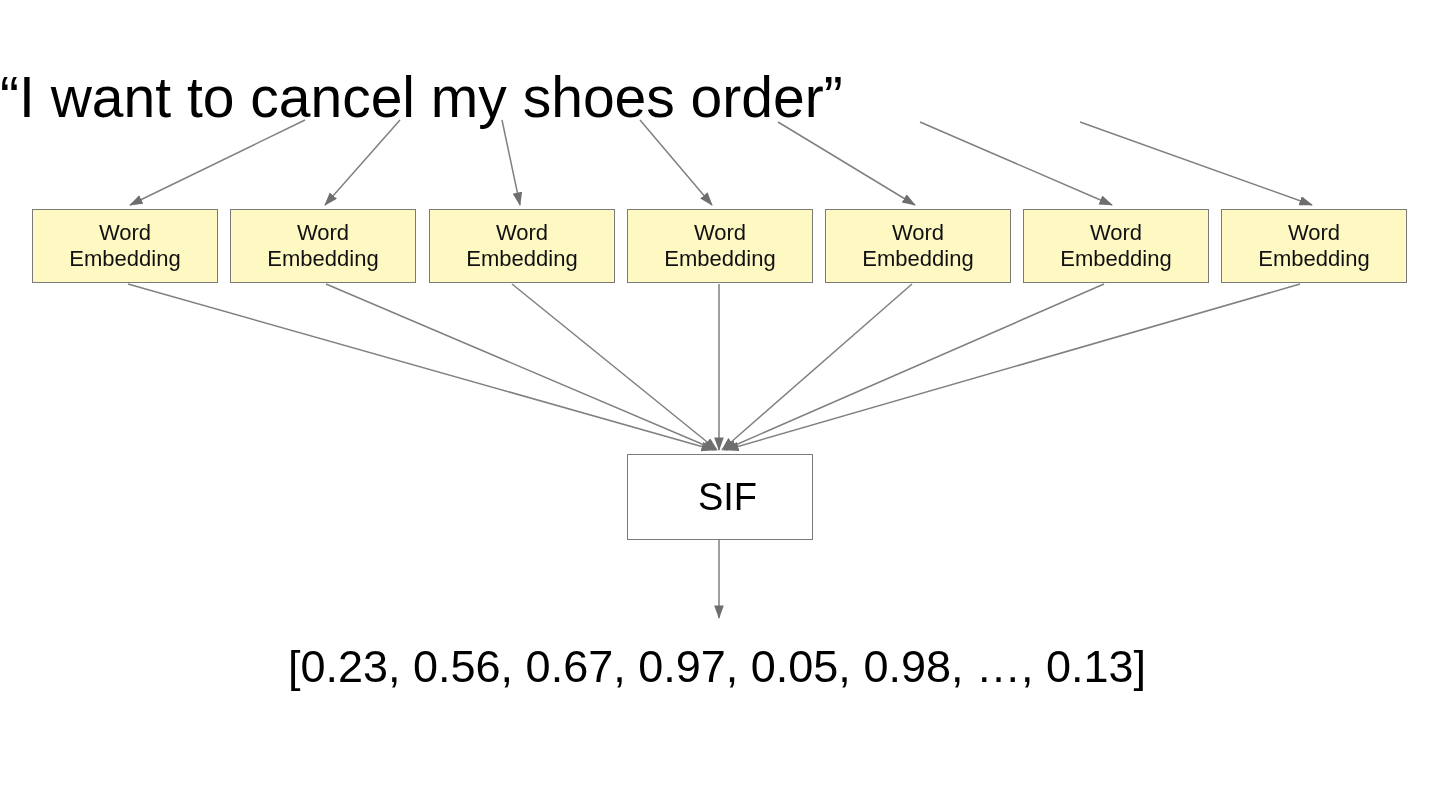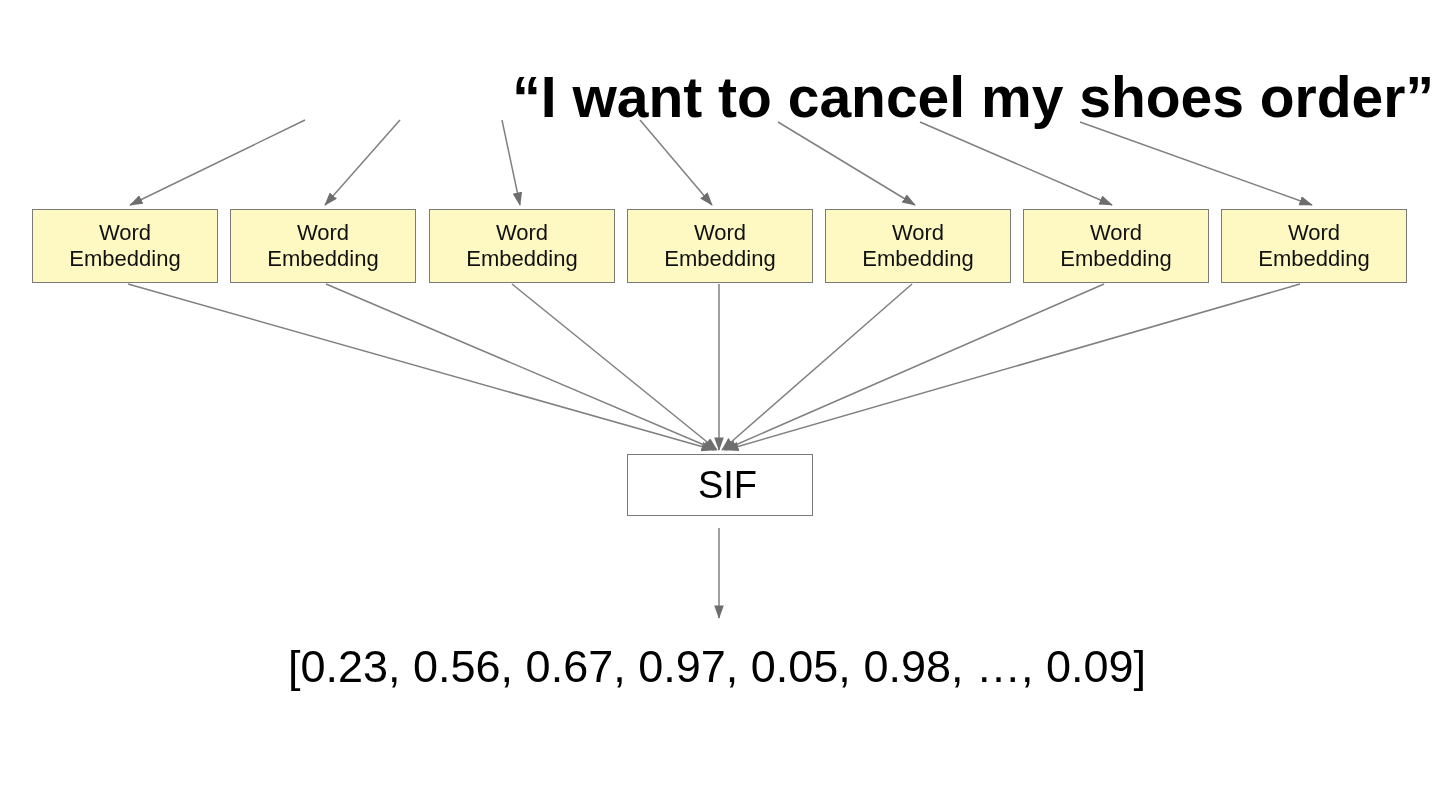--- a/index.html
+++ b/index.html
@@ -24,27 +24,26 @@
     top: 0;
     width: 1434px;
     height: 802px;
     pointer-events: none;
   }
   .sentence-title {
     position: absolute;
     left: 0;
     top: 62px;
     width: 1434px;
-    text-align: right;
+    text-align: left;
     font-size: 57px;
     line-height: 70px;
     letter-spacing: 0px;
     white-space: nowrap;
     color: #000000;
-    font-weight: bold;
   }
   .word-box {
     position: absolute;
     box-sizing: border-box;
     border: 1.4px solid #7a7a7a;
     background: #fef9c3;
     display: flex;
     align-items: center;
     justify-content: center;
     text-align: center;
@@ -55,21 +54,21 @@
   .word-box span {
     display: block;
     white-space: pre-line;
   }
   .sif-box {
     position: absolute;
     box-sizing: border-box;
     left: 627px;
     top: 454px;
     width: 186px;
-    height: 62px;
+    height: 86px;
     border: 1.4px solid #7a7a7a;
     background: #ffffff;
     display: flex;
     align-items: center;
     justify-content: center;
     font-size: 38px;
     line-height: 42px;
     color: #000000;
     padding-left: 15px;
   }
@@ -152,15 +151,15 @@
 
   <div class="word-box" style="left:1221px; top:209px; width:186px; height:74px;">
     <span>Word
 Embedding</span>
   </div>
 
   <div class="sif-box">
     <span>SIF</span>
   </div>
 
-  <div class="vector-output">[0.23, 0.56, 0.67, 0.97, 0.05, 0.98, …, 0.09]</div>
+  <div class="vector-output">[0.23, 0.56, 0.67, 0.97, 0.05, 0.98, …, 0.13]</div>
 
 </div>
 
 </body></html>

